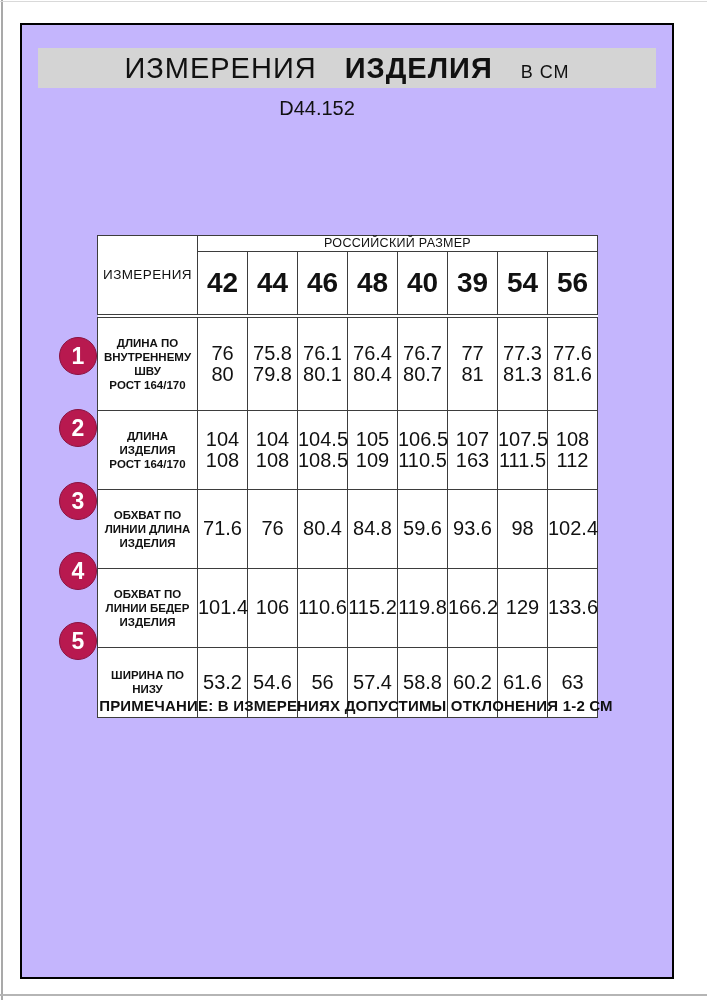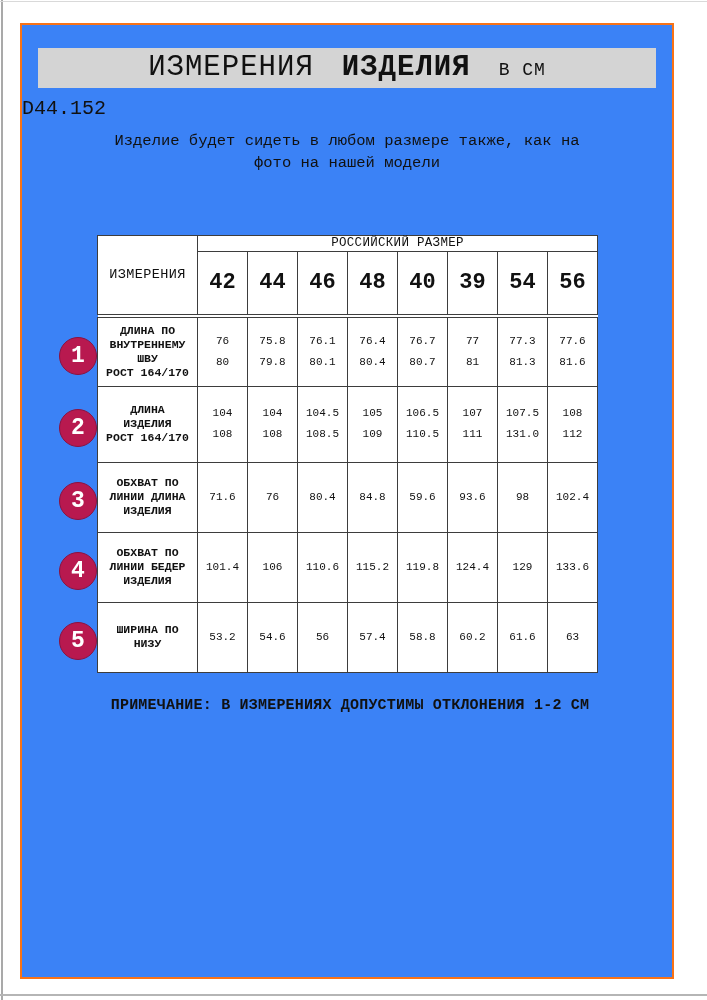--- a/index.html
+++ b/index.html
@@ -15,40 +15,39 @@
 
   
   .edge-left   { position: absolute; left: 1px; top: 0; width: 2px; height: 1000px; background: #a9a9a9; }
   .edge-top    { position: absolute; left: 0; top: 1px; width: 707px; height: 1px; background: #d9d9d9; }
   .edge-bottom { position: absolute; left: 0; top: 994px; width: 707px; height: 2px; background: #b5b5b5; }
 
   
   .frame {
     position: absolute; left: 20px; top: 23px;
     width: 654px; height: 956px;
-    border: 2px solid #f97316;
-    background: #3b82f6;
-    font-family: Liberation Mono, monospace;
+    border: 2px solid #000000;
+    background: #c4b5fd;
   }
 
   .title-bar {
     position: absolute; left: 16px; top: 23px;
     width: 618px; height: 40px;
     background: var(--title-bar-bg, #d4d4d4);
     display: flex; justify-content: center; align-items: baseline;
     gap: 28px;
   }
   .title-bar span { line-height: 40px; white-space: nowrap; }
   .title-part1 { font-size: 29px; font-weight: 400; letter-spacing: 1px; }
   .title-part2 { font-size: 29px; font-weight: 700; letter-spacing: 1px; }
   .title-unit  { font-size: 18px; font-weight: 400; letter-spacing: 1px; text-align: center; }
 
   .article-code {
     position: absolute; left: 0; top: 72px; width: 590px;
-    font-size: 20px; font-weight: 400;
+    text-align: center; font-size: 20px; font-weight: 400;
   }
 
   .subtitle {
     position: absolute; left: 90px; top: 105px; width: 470px;
     text-align: center; font-size: 15.5px; line-height: 22px; font-weight: 400;
   }
 
   .table-zone { position: absolute; left: 75px; top: 210px; width: 500px; }
 
   table.size-table {
@@ -60,50 +59,50 @@
   .size-table th, .size-table td {
     border: 1.5px solid #3d3d3d;
     text-align: center; vertical-align: middle;
     padding: 0; background: #fff;
   }
   .size-table thead tr.group-row { height: 16px; }
   .size-table thead tr.sizes-row { height: 64px; }
   .size-table thead th { font-weight: 400; }
   .th-measurements { font-size: 13.5px; letter-spacing: 0.4px; }
   .th-size-group   { font-size: 12.5px; letter-spacing: 0.3px; line-height: 15px; margin-top: 37px; }
-  .th-size         { font-size: 22px; font-weight: 700 !important; }
+  .th-size         { font-size: 28px; font-weight: 700 !important; }
   .size-table thead tr.sizes-row th,
   .size-table thead th[rowspan] { border-bottom: 4px double #3d3d3d; }
 
   .size-table tbody tr:nth-child(1) { height: 68px; }
   .size-table tbody tr:nth-child(2) { height: 76px; }
   .size-table tbody tr:nth-child(3) { height: 70px; }
   .size-table tbody tr:nth-child(4) { height: 70px; }
   .size-table tbody tr:nth-child(5) { height: 70px; }
 
-  td.label-cell { font-size: 11.5px; font-weight: 700; line-height: 14px; padding: 6px 1px; }
-  td.value-cell { font-size: 11px; font-weight: 400; line-height: 21px; }
+  td.label-cell { font-size: 11.5px; font-weight: 700; line-height: 14px; padding: 18px 1px; }
+  td.value-cell { font-size: 20px; font-weight: 400; line-height: 21px; }
 
   .badge {
     position: absolute; left: -38px; width: 38px; height: 38px;
     background: var(--badge-bg, #b8194f);
     border: 1px solid #8a1240;
     border-radius: 50%;
     color: #fff; font-size: 23px; font-weight: 700;
     display: flex; align-items: center; justify-content: center;
     line-height: 1;
   }
   .badge-1 { top: 102px; }
   .badge-2 { top: 174px; }
   .badge-3 { top: 247px; }
   .badge-4 { top: 317px; }
   .badge-5 { top: 387px; }
 
   .note {
-    position: absolute; left: 3px; top: 672px; width: 650px;
+    position: absolute; left: 9px; top: 672px; width: 650px;
     text-align: center; font-size: 15px; font-weight: 700; letter-spacing: 0.2px;
   }
 </style>
 </head>
 <body>
 
 <div class="page">
   <div class="edge-left"></div>
   <div class="edge-top"></div>
   <div class="edge-bottom"></div>
@@ -111,21 +110,20 @@
   <div class="frame">
 
     <div class="title-bar">
       <span class="title-part1">ИЗМЕРЕНИЯ</span>
       <span class="title-part2">ИЗДЕЛИЯ</span>
       <span class="title-unit">В СМ</span>
     </div>
 
     <div class="article-code">D44.152</div>
 
-    <div class="subtitle">Изделие будет сидеть в любом размере также, как на фото на нашей модели</div>
 
     <div class="table-zone">
       <div class="badge badge-1">1</div>
       <div class="badge badge-2">2</div>
       <div class="badge badge-3">3</div>
       <div class="badge badge-4">4</div>
       <div class="badge badge-5">5</div>
 
       <table class="size-table">
         <colgroup>
@@ -217,25 +215,25 @@
             <td class="value-cell">
                 <div>105</div>
                 <div>109</div>
               </td>
             <td class="value-cell">
                 <div>106.5</div>
                 <div>110.5</div>
               </td>
             <td class="value-cell">
                 <div>107</div>
-                <div>111</div>
+                <div>163</div>
               </td>
             <td class="value-cell">
                 <div>107.5</div>
-                <div>131.0</div>
+                <div>111.5</div>
               </td>
             <td class="value-cell">
                 <div>108</div>
                 <div>112</div>
               </td>
           </tr>
           <tr>
             <td class="label-cell">
                 <div>ОБХВАТ ПО</div>
                 <div>ЛИНИИ ДЛИНА</div>
@@ -281,21 +279,21 @@
             <td class="value-cell">
                 <div>110.6</div>
               </td>
             <td class="value-cell">
                 <div>115.2</div>
               </td>
             <td class="value-cell">
                 <div>119.8</div>
               </td>
             <td class="value-cell">
-                <div>124.4</div>
+                <div>166.2</div>
               </td>
             <td class="value-cell">
                 <div>129</div>
               </td>
             <td class="value-cell">
                 <div>133.6</div>
               </td>
           </tr>
           <tr>
             <td class="label-cell">

